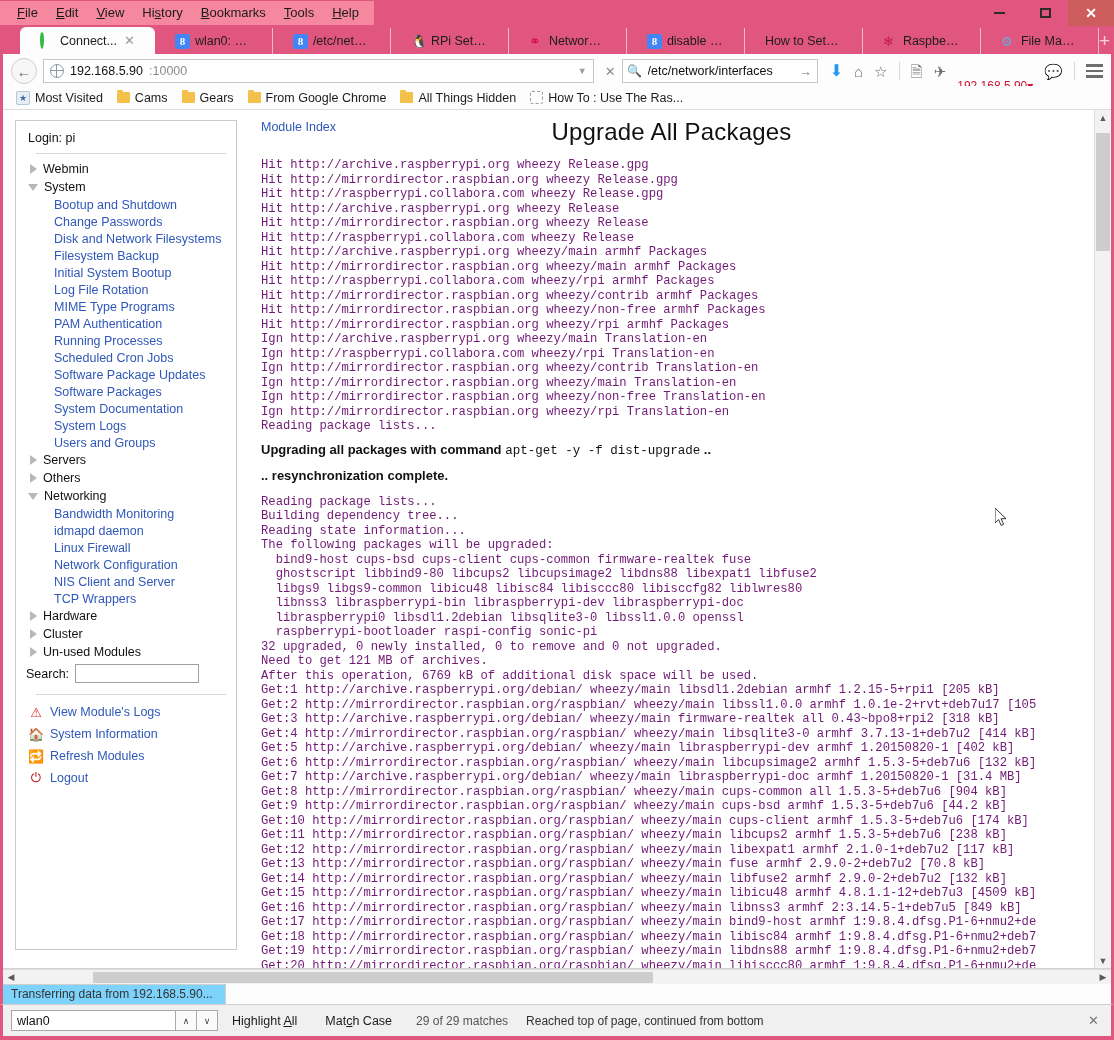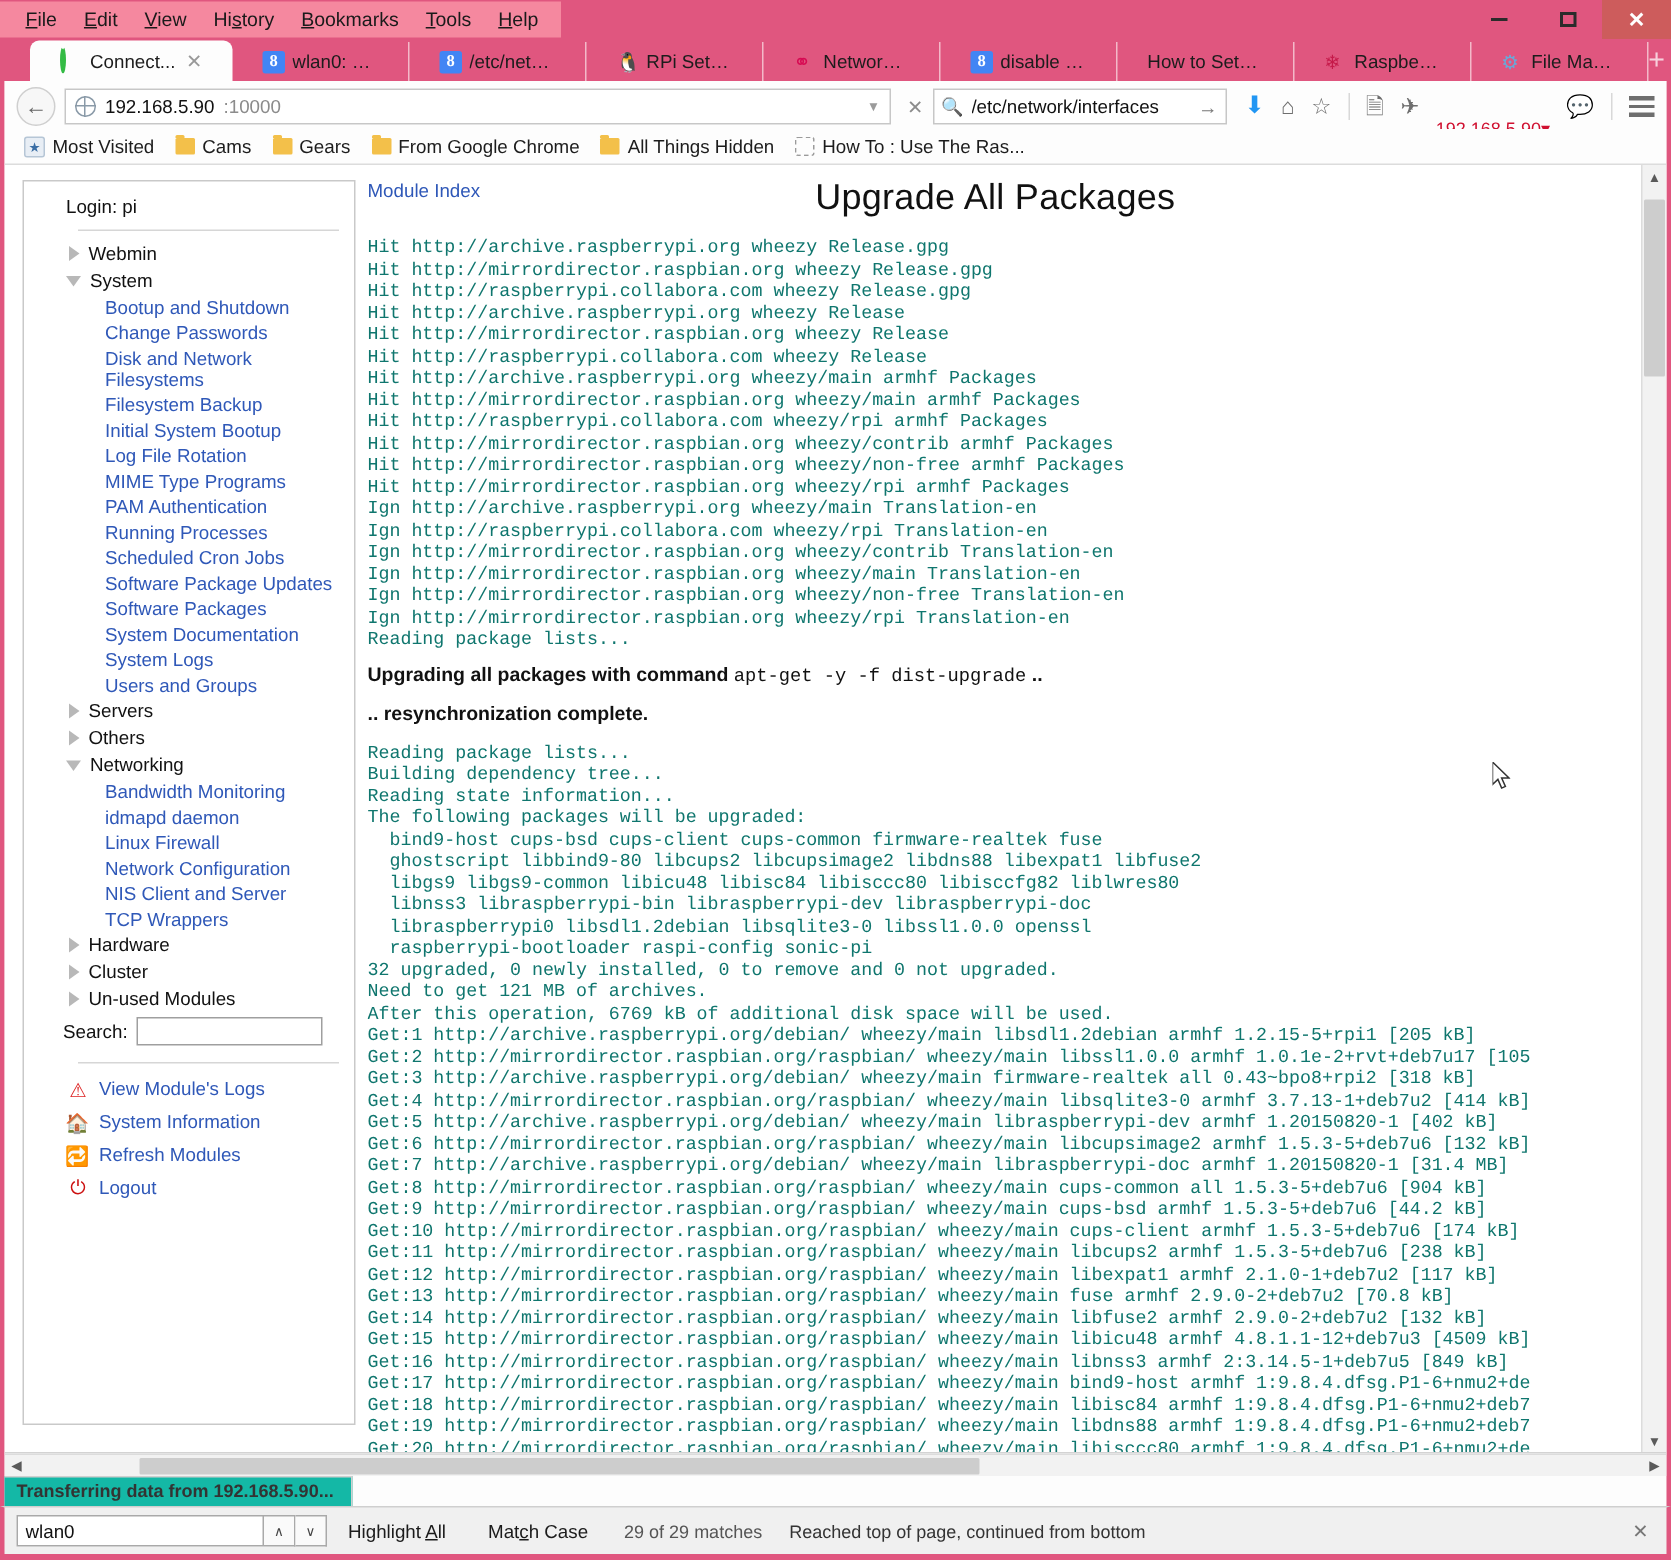--- a/index.html
+++ b/index.html
@@ -164,26 +164,26 @@
     flex: 1 1 auto; display: flex; background: #fff;
     position: relative; overflow: hidden;
     border-bottom: 1px solid #d3d3d3;
   }
   .page {
     flex: 1 1 auto; display:flex; overflow:hidden; position:relative;
   }
 
   
   .sidebar {
-    flex: 0 0 222px; margin: 10px 0 0 12px;
+    flex: 0 0 222px; margin: 10px 16px 0 12px;
     border: 1px solid #c9c9c9;
     background: #fff; font-size: 12.5px;
     height: 830px;
     overflow: hidden;
-    padding: 8px 6px 6px 24px;
+    padding: 8px 6px 6px 8px;
   }
   .login-line { color:#111; font-size:12.5px; padding: 2px 0 8px 4px; }
   .hr { height:1px; background:#d6d6d6; margin: 0 4px 6px 12px; }
   .cat { display:flex; align-items:center; gap:6px; padding: 2px 0 2px 2px; }
   .tri-right {
     width:0;height:0;border-left:7px solid #b8b8b8;
     border-top:5px solid transparent;border-bottom:5px solid transparent; flex:0 0 7px;
     margin-left: 4px;
   }
   .tri-down {
@@ -217,21 +217,21 @@
   }
   .para {
     font-size: 13px; font-weight: bold; color: #111; margin: 0 0 10px 0;
   }
   .para code {
     font-family: "Liberation Mono", monospace; font-weight: normal; font-size: 12.5px;
   }
   .pre {
     font-family: "Liberation Mono", monospace;
     font-size: 12.2px; line-height: 14.5px;
-    color: #0f766e; white-space: pre; margin: 12px 0 8px 0;
+    color: #701a75; white-space: pre; margin: 12px 0 8px 0;
     overflow: hidden;
   }
 
   
   .vscroll {
     flex: 0 0 16px; background: #f2f2f2; border-left: 1px solid #dcdcdc;
     display:flex; flex-direction:column; align-items:center; position: relative;
   }
   .vs-arrow { height:15px; width:16px; display:flex; align-items:center; justify-content:center; color:#5a5a5a; font-size:9px; }
   .vs-track { flex:1 1 auto; width:16px; position:relative; }
@@ -244,22 +244,22 @@
   .hs-thumb { position:absolute; left:74px; top:2px; width:560px; height:11px; background:#cdcdcd; border-radius:1px; }
   .hs-arrow { width:16px; display:flex; align-items:center; justify-content:center; color:#5a5a5a; font-size:9px; }
 
   
   .statusbar {
     height: 20px; flex: 0 0 20px; position: relative;
     background: #fdfdfd; border-left: 3px solid #e0567f; border-right: 3px solid #e0567f;
   }
   .status-pill {
     position:absolute; left:0; top:0; height:20px;
-    background: #14b8a6; border-right: 1px solid #cfcfcf; border-top:1px solid #cfcfcf;
-    font-size: 12px; color:#333; padding: 2px 12px 0 8px; white-space:nowrap;font-weight:bold;
+    background: #7dd3fc; border-right: 1px solid #cfcfcf; border-top:1px solid #cfcfcf;
+    font-size: 12px; color:#333; padding: 2px 12px 0 8px; white-space:nowrap;
   }
   .findbar {
     height: 32px; flex: 0 0 32px;
     background: #f0f0f0;
     border-left: 3px solid #e0567f; border-right: 3px solid #e0567f;
     border-top: 1px solid #cfcfcf;
     display:flex; align-items:center; gap: 0; padding: 0 8px;
   }
   .find-input-wrap { display:flex; align-items:center; }
   .find-input {

